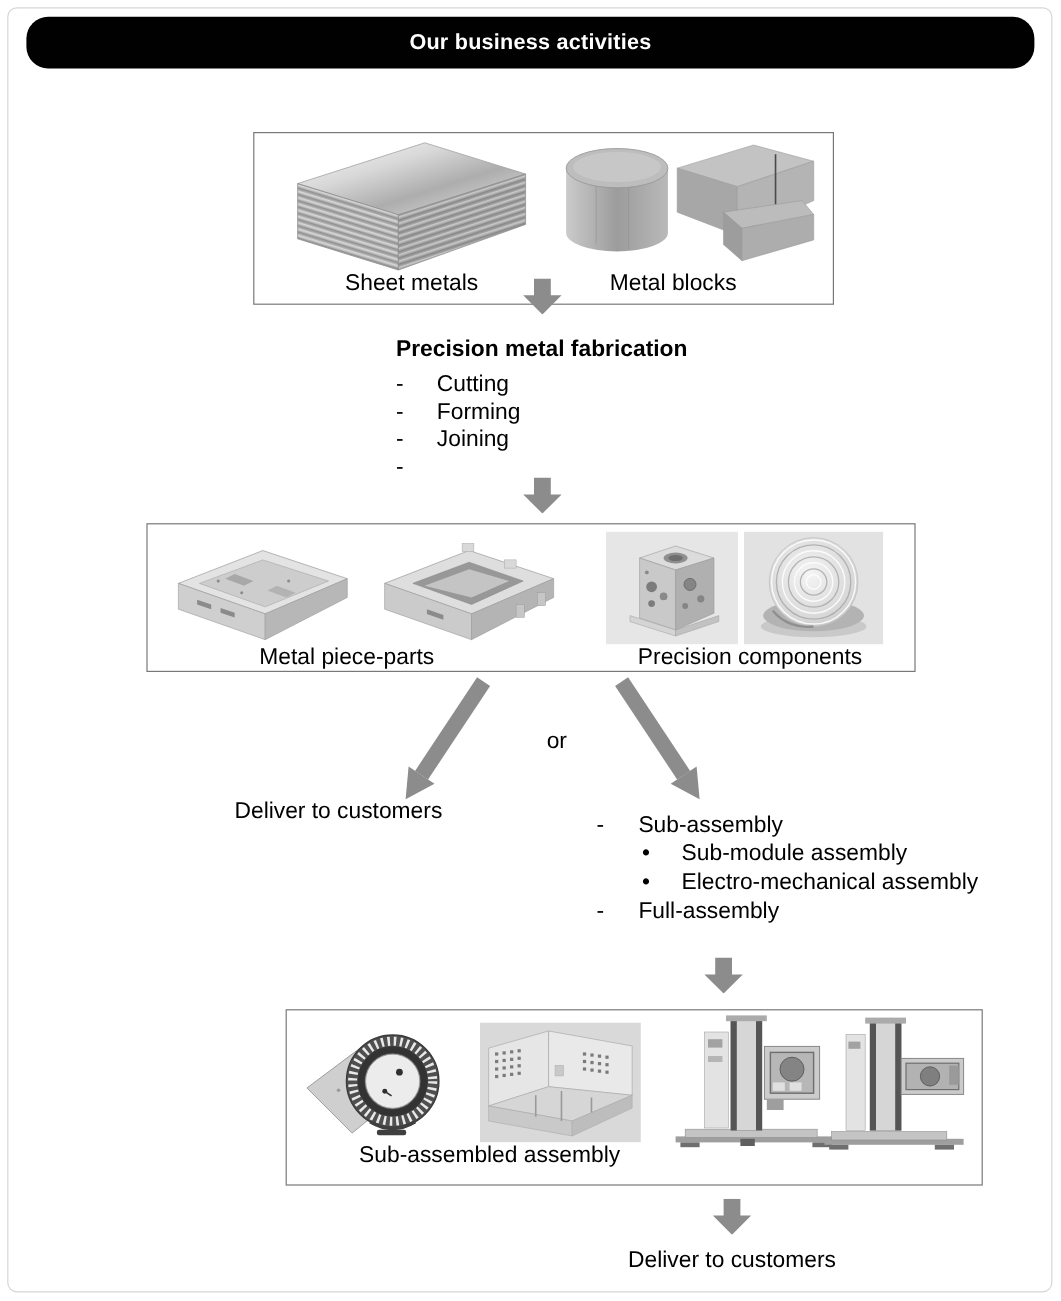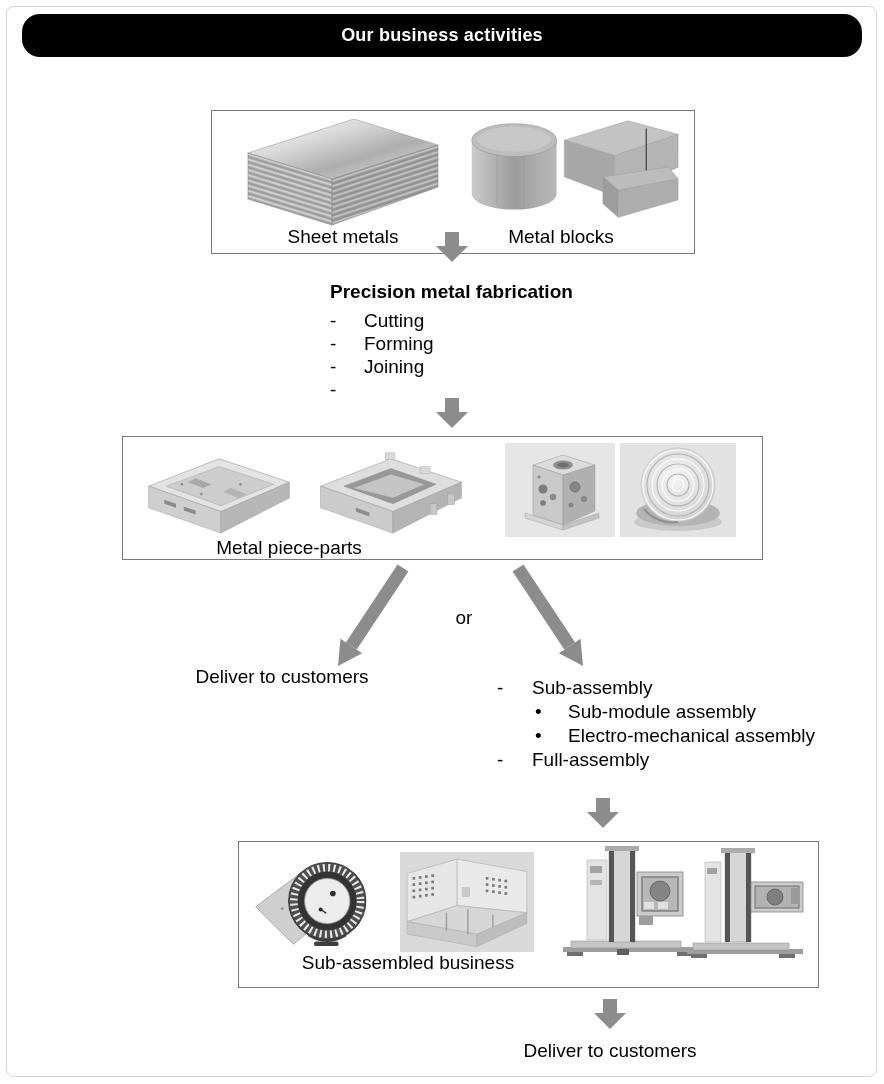--- a/index.html
+++ b/index.html
@@ -173,20 +173,21 @@
     <circle cx="58" cy="42" r="6" fill="none" stroke="#fdfdfd" stroke-width="1.2" opacity="0.9"></circle>
     <circle cx="58" cy="42" r="11" fill="none" stroke="#a9a9a9" stroke-width="1.1" opacity="0.85"></circle>
     <circle cx="58" cy="42" r="16" fill="none" stroke="#fdfdfd" stroke-width="1.2" opacity="0.9"></circle>
     <circle cx="58" cy="42" r="21" fill="none" stroke="#a9a9a9" stroke-width="1.1" opacity="0.85"></circle>
     <circle cx="58" cy="42" r="26" fill="none" stroke="#fdfdfd" stroke-width="1.2" opacity="0.9"></circle>
     <circle cx="58" cy="42" r="31" fill="none" stroke="#a9a9a9" stroke-width="1.1" opacity="0.85"></circle>
     <circle cx="58" cy="42" r="35" fill="none" stroke="#fdfdfd" stroke-width="1.2" opacity="0.9"></circle>
     <path d="M24,66 A37,37 0 0 0 58,79" stroke="#8f8f8f" stroke-width="2" fill="none"></path>
   </svg>
   <div class="lbl" style="left:41px;top:99px;width:250px">Metal piece-parts</div>
+  <div class="lbl" style="left:372px;top:99px;width:260px">Precision components</div>
 </div>
 
 <div class="or-label">or</div>
 <svg class="abs" style="left:300px;top:560px" width="320" height="112">
   <g>
     <line x1="103" y1="8" x2="51.3" y2="86" stroke="#8c8c8c" stroke-width="13"></line>
     <polygon points="38,106 62.1,93.2 40.5,78.8" fill="#8c8c8c"></polygon>
   </g>
   <g>
     <line x1="218" y1="8" x2="269.7" y2="86" stroke="#8c8c8c" stroke-width="13"></line>
@@ -309,20 +310,20 @@
       <rect x="46" y="6" width="26" height="90" fill="#d6d6d6" stroke="#9b9b9b" stroke-width="0.6"></rect>
       <rect x="46" y="6" width="5" height="90" fill="#555555"></rect>
       <rect x="67" y="6" width="5" height="90" fill="#555555"></rect>
       <rect x="42" y="2" width="34" height="5" fill="#ababab"></rect>
       <rect x="72" y="36" width="52" height="30" fill="#cbcbcb" stroke="#848484" stroke-width="0.8"></rect>
       <rect x="76" y="40" width="44" height="22" fill="#b2b2b2" stroke="#6f6f6f" stroke-width="1"></rect>
       <circle cx="96" cy="51" r="8" fill="#7f7f7f" stroke="#5c5c5c" stroke-width="0.8"></circle>
       <rect x="112" y="42" width="8" height="16" fill="#9a9a9a"></rect>
     </g>
   </svg>
-  <div class="lbl" style="left:39px;top:109px;width:260px">Sub-assembled business</div>
+  <div class="lbl" style="left:39px;top:109px;width:260px">Sub-assembled assembly</div>
 </div>
 
 <svg class="abs" style="left:592px;top:999px" width="36" height="30">
     <use href="#blockArrowDown"></use>
   </svg>
 
 <div class="deliver-bottom">Deliver to customers</div>
 
 </body></html>

